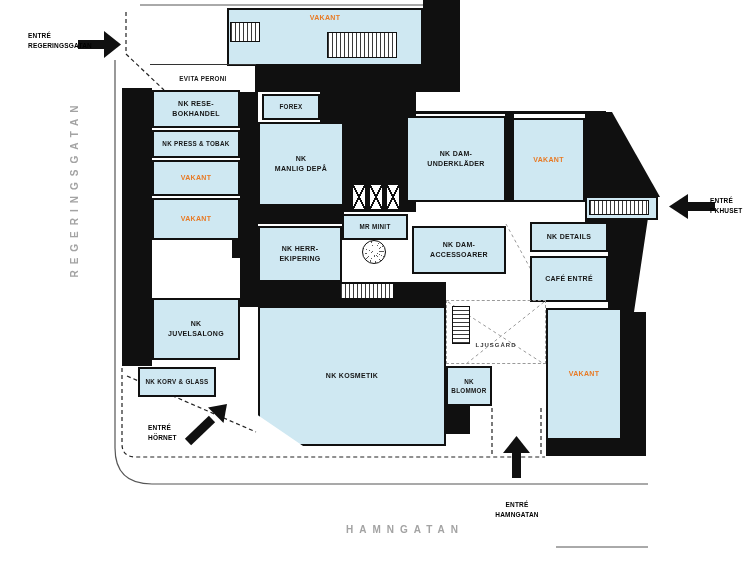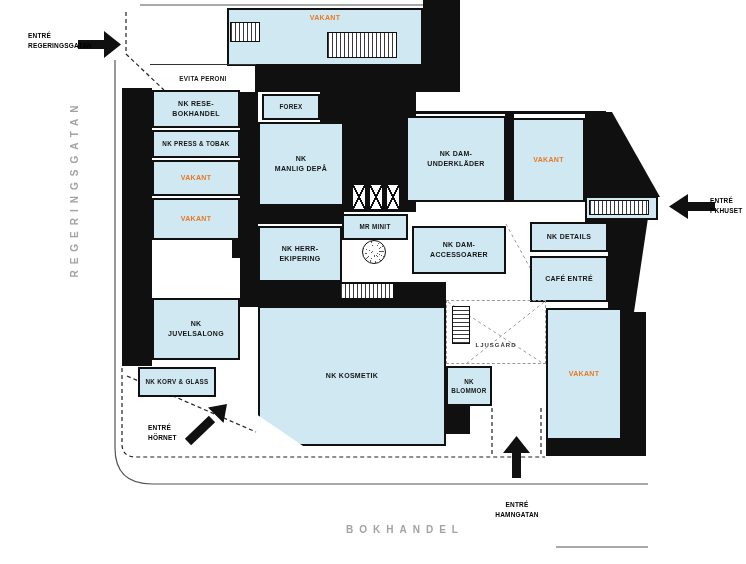--- a/index.html
+++ b/index.html
@@ -175,15 +175,15 @@
   <div class="entr" style="left:28px;top:31px;width:82px;">ENTRÉ
 REGERINGSGATAN</div>
   <div class="entr" style="left:710px;top:196px;width:34px;">ENTRÉ
 PKHUSET</div>
   <div class="entr" style="left:148px;top:423px;width:44px;">ENTRÉ
 HÖRNET</div>
   <div class="entr center" style="left:487px;top:500px;width:60px;">ENTRÉ
 HAMNGATAN</div>
 
   <div class="street vert" style="left:-56px;top:183px;width:260px;">REGERINGSGATAN</div>
-  <div class="street" style="left:285px;top:524px;width:240px;">BOKHANDEL</div>
+  <div class="street" style="left:285px;top:524px;width:240px;">HAMNGATAN</div>
 
 </div>
 
 </body></html>

